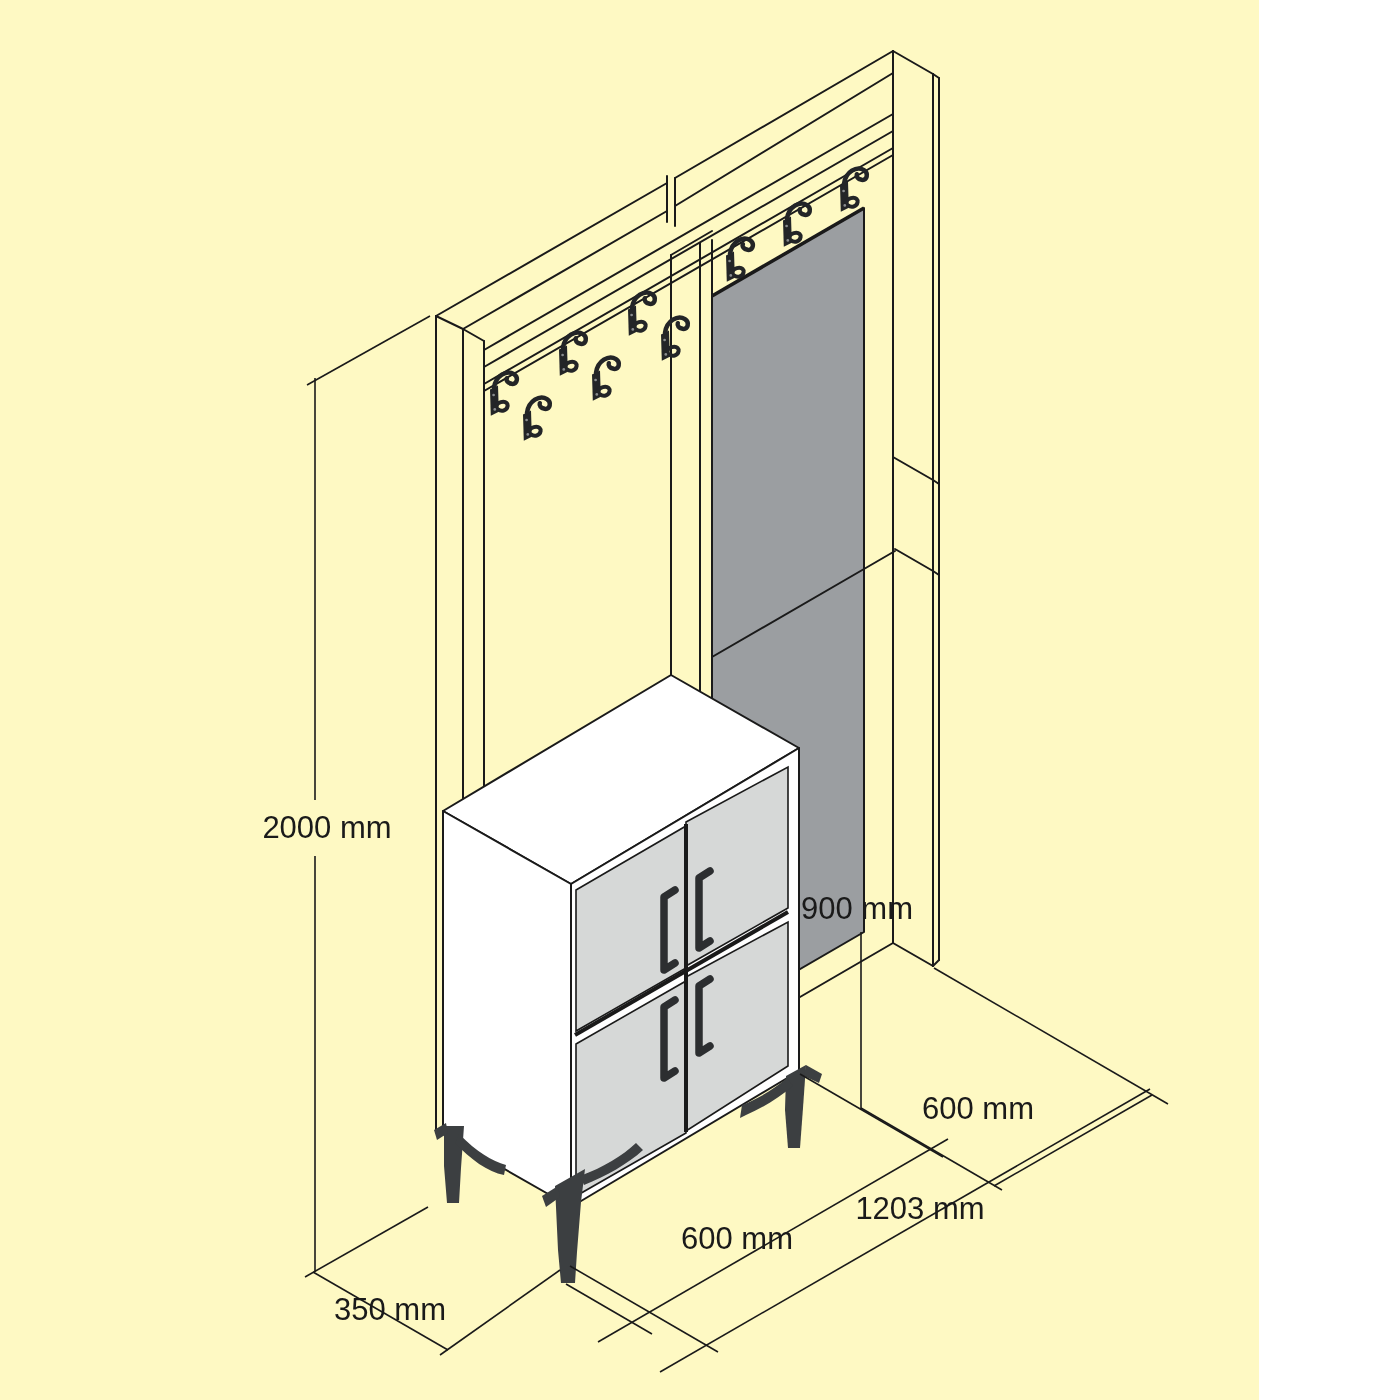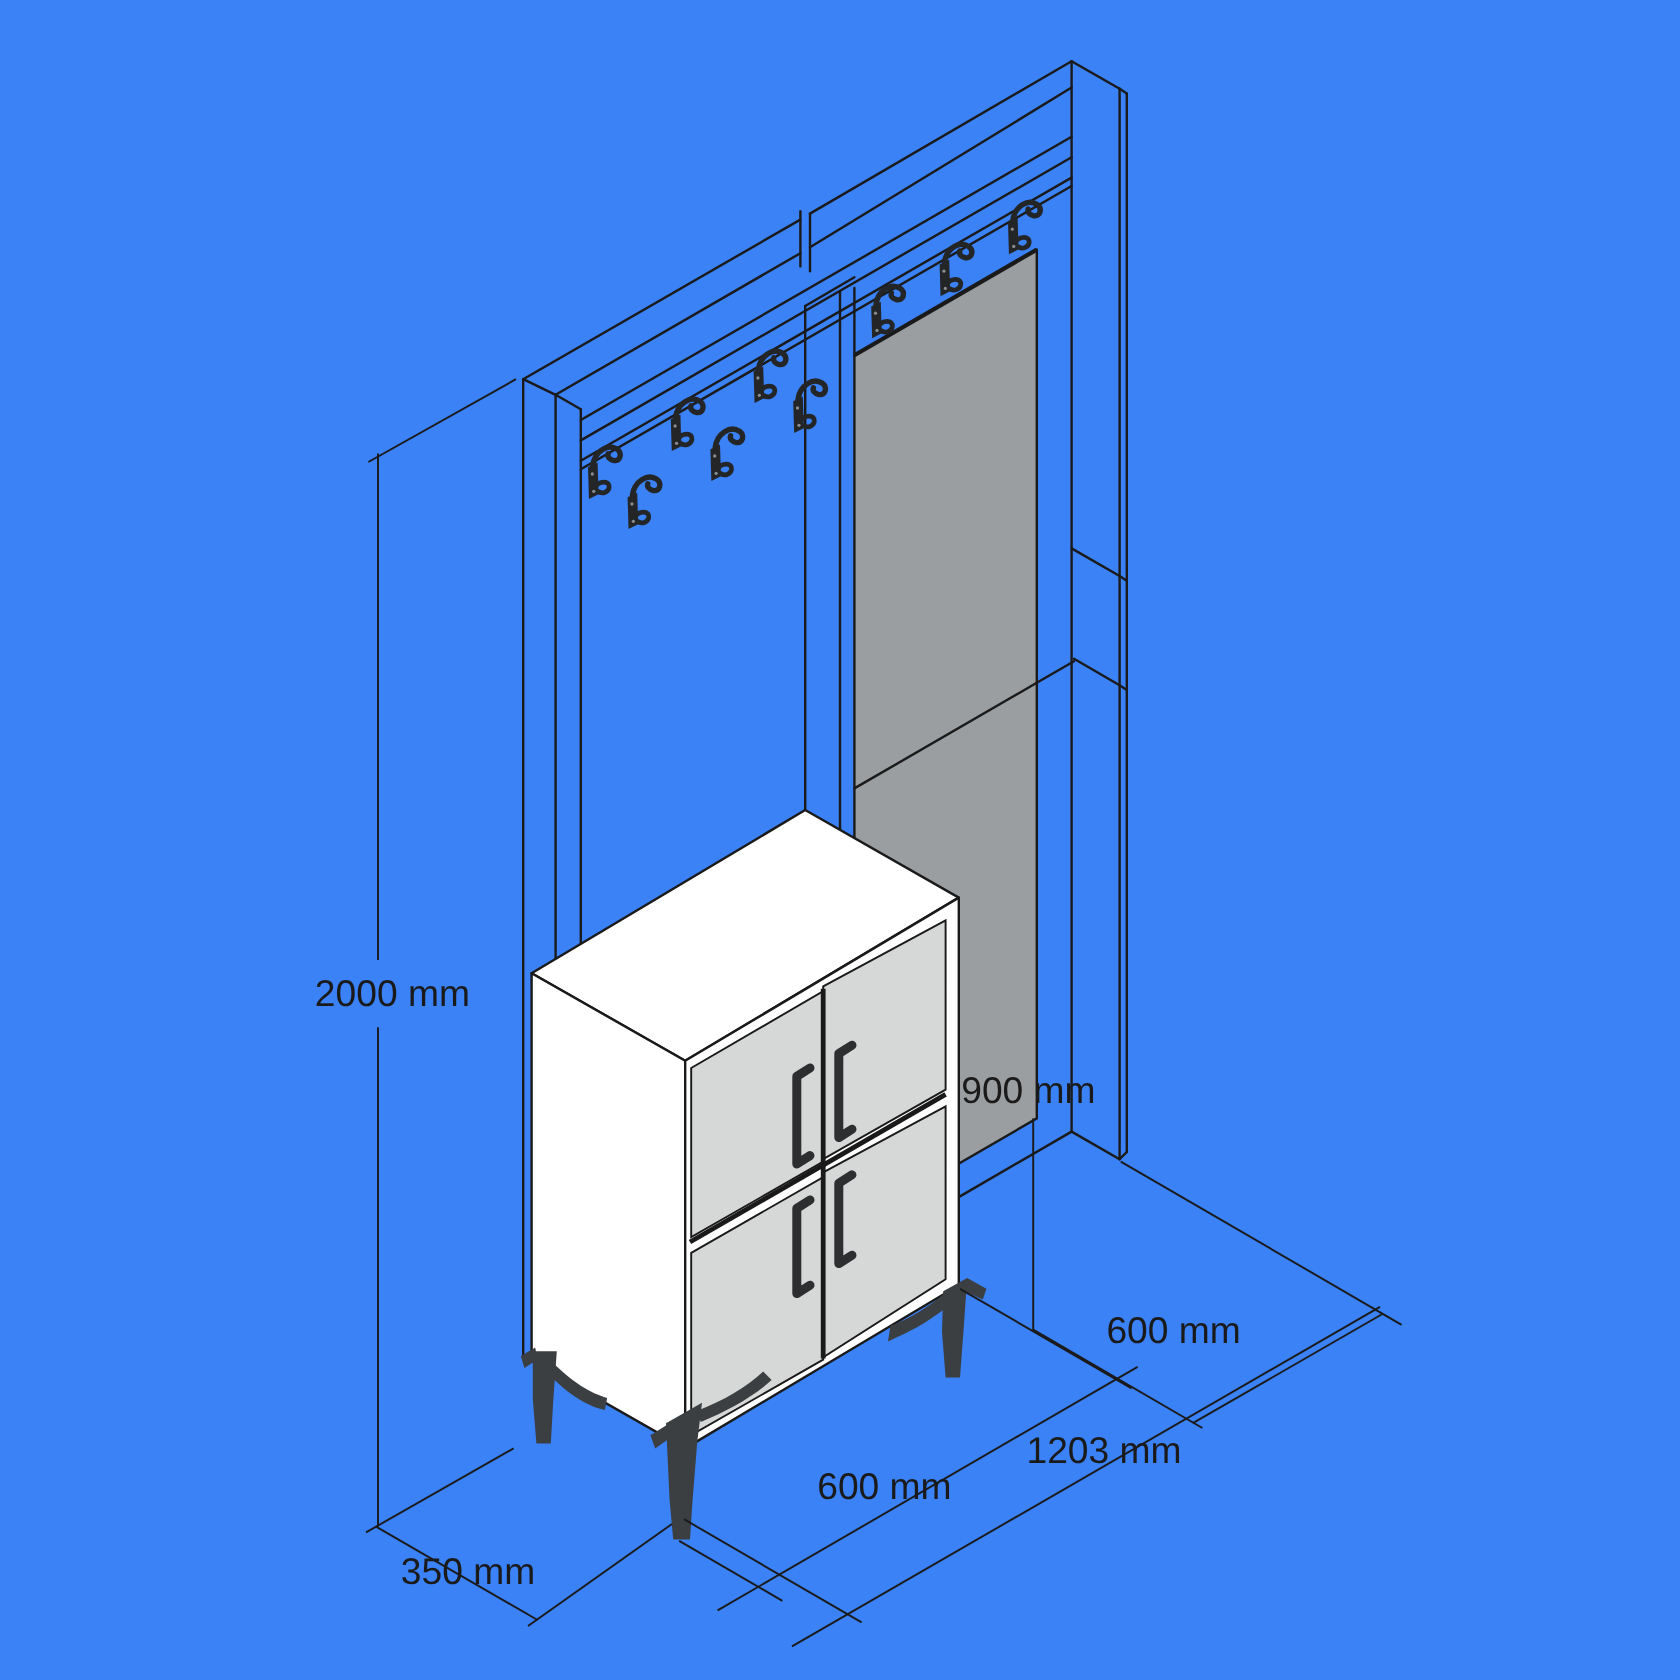--- a/index.html
+++ b/index.html
@@ -1,16 +1,16 @@
 <!DOCTYPE html>
 <html><head>
 <meta charset="utf-8">
 <style>
   html,body{margin:0;padding:0;background:#ffffff;}
-  .stage{position:relative;width:1400px;height:1400px;background:#3b82f6;overflow:hidden;
+  .stage{position:relative;width:1259px;height:1400px;background:#fef9c3;overflow:hidden;
          font-family:"Liberation Sans", sans-serif;}
   svg{position:absolute;left:0;top:0;}
   .dim-label{font-family:"Liberation Sans", sans-serif;font-size:31px;fill:#1a1a1a;}
   .outline{stroke:#1a1a1a;stroke-width:2;fill:none;stroke-linecap:round;stroke-linejoin:round;}
   .thin{stroke:#1a1a1a;stroke-width:1.6;fill:none;stroke-linecap:butt;}
   .face{stroke:#1a1a1a;stroke-width:2;stroke-linejoin:round;}
 </style>
 </head>
 <body>
 

